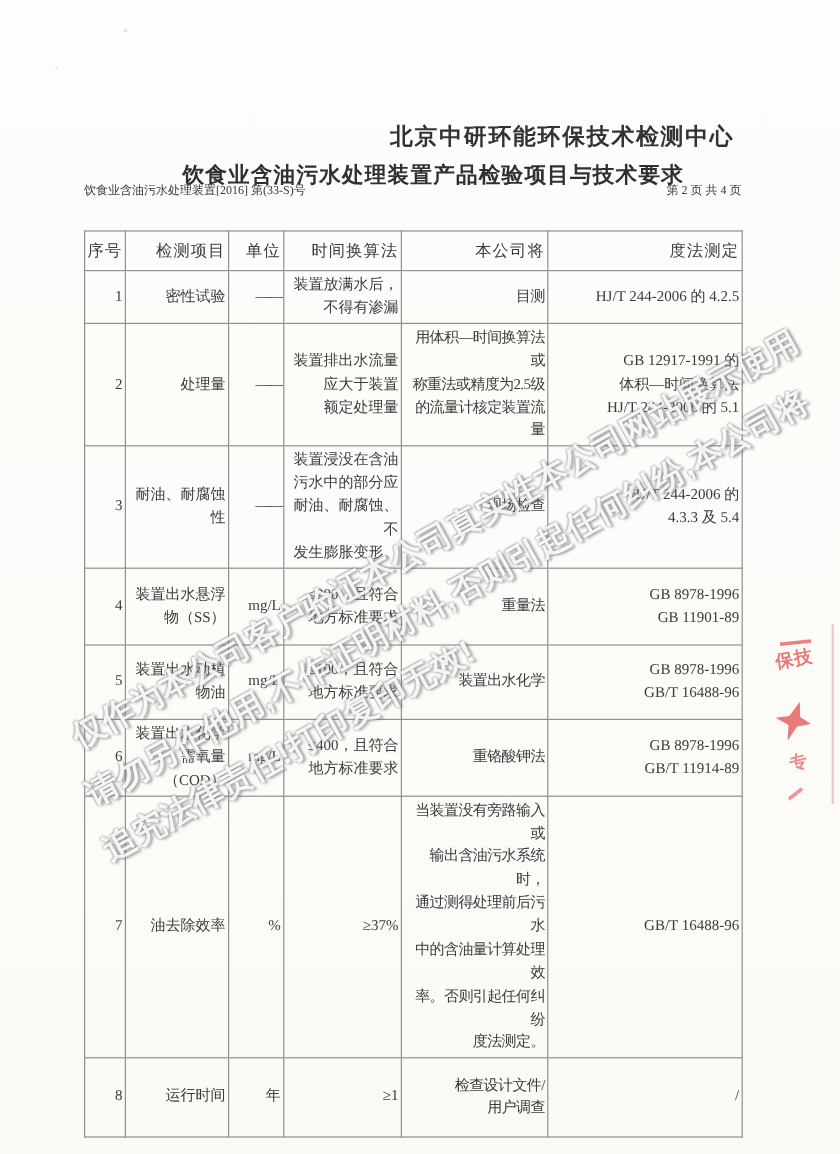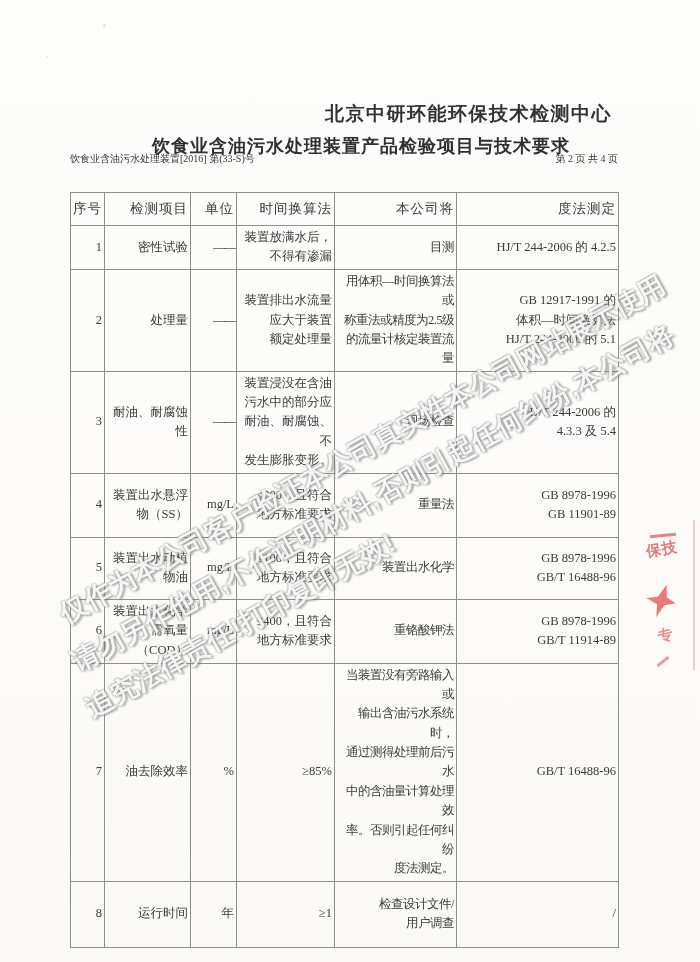--- a/index.html
+++ b/index.html
@@ -186,21 +186,21 @@
         <td>≤400，且符合
 地方标准要求</td>
         <td class="col-method">重铬酸钾法</td>
         <td class="col-std">GB 8978-1996
 GB/T 11914-89</td>
       </tr>
       <tr style="height:126px">
         <td>7</td>
         <td>油去除效率</td>
         <td>%</td>
-        <td>≥85%</td>
+        <td>≥37%</td>
         <td class="col-method">当装置没有旁路输入或
 输出含油污水系统时，
 通过测得处理前后污水
 中的含油量计算处理效
 率。否则引起任何纠纷
 度法测定。</td>
         <td class="col-std">GB/T 16488-96</td>
       </tr>
       <tr style="height:66px">
         <td>8</td>

